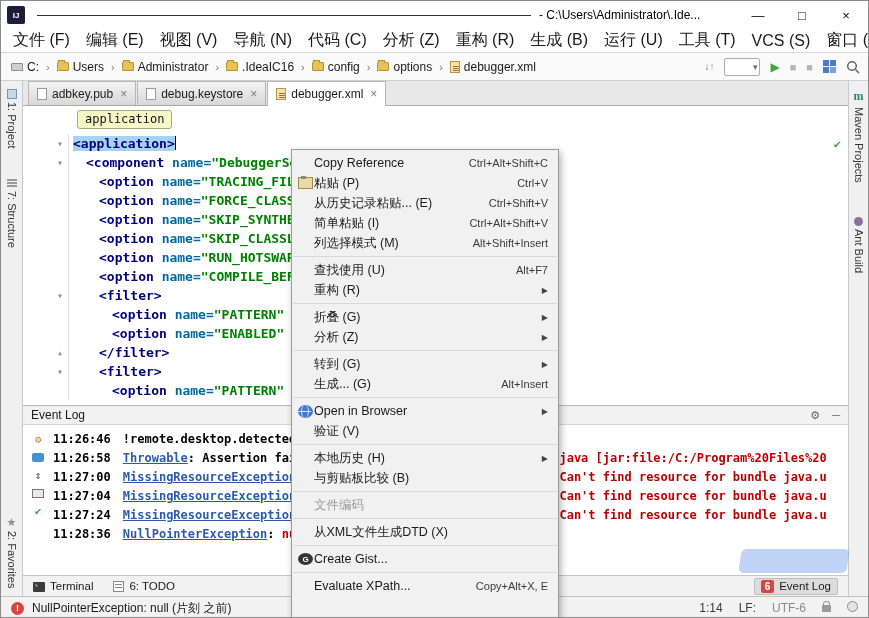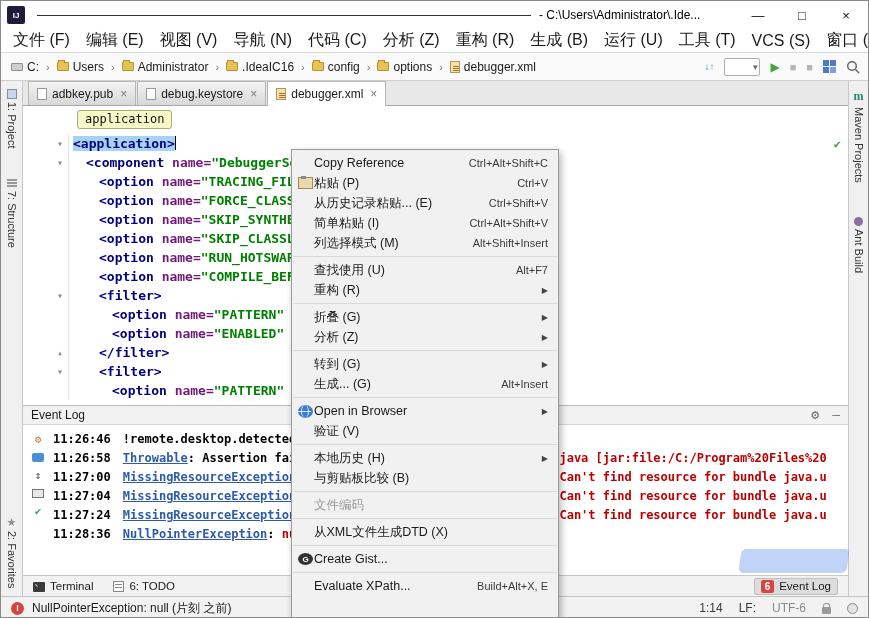--- a/index.html
+++ b/index.html
@@ -64,21 +64,21 @@
   .tab.active{background:#fff;height:25px;margin-bottom:-1px}
   .tab-close{color:#7a7a7a;font-size:12px;margin-left:2px}
 
   
   .editor{flex:1;background:#fff;position:relative;overflow:hidden;font-family:"DejaVu Sans Mono",monospace;font-size:13px;font-weight:bold;line-height:19px}
   .lines{padding-top:28px}
   .line{display:flex;height:19px;white-space:pre}
   .gutter{flex:0 0 46px;border-right:1px solid #e4e4e4;color:#8f8f8f;text-align:right;padding-right:5px;font-size:10px;font-weight:normal;line-height:19px}
   .code{white-space:pre}
   .tok-tag{color:#000080}
-  .tok-attr{color:#701a75}
+  .tok-attr{color:#0369a1}
   .tok-val{color:#008000}
   .sel{background:#a7d3f3}
   .caret{display:inline-block;width:1px;height:14px;background:#000;vertical-align:-2px}
   .tag-hint{position:absolute;top:4px;left:54px;background:#f7f8c8;border:1px solid #a9a977;border-radius:3px;padding:0 7px;font:12px "DejaVu Sans Mono",monospace;color:#111;line-height:17px}
   .editor-check{position:absolute;top:32px;right:7px;color:#43a047;font-size:12px;line-height:12px}
 
   
   .ev-header{height:20px;background:#f2f2f2;border-top:1px solid #b9b9b9;border-bottom:1px solid #d5d5d5;display:flex;align-items:center;padding:0 8px;font-size:12px}
   .ev-header .hd-icons{margin-left:auto;display:flex;align-items:center;gap:12px;color:#666;font-size:11px}
   .ev-body{height:150px;background:#fff;position:relative;font-family:"DejaVu Sans Mono",monospace;font-size:12px;font-weight:bold;line-height:19px;padding:5px 0 0 30px;overflow:hidden}
@@ -101,21 +101,21 @@
   .ic-term{width:12px;height:10px;background:#3b3b3b;border-radius:1px;position:relative}
   .ic-term::before{content:"";position:absolute;left:2px;top:3px;width:3px;height:1px;background:#9fe08f;transform:rotate(45deg)}
   .ic-todo{width:11px;height:11px;border:1px solid #888;background:#fff;position:relative}
   .ic-todo::before{content:"";position:absolute;left:1px;top:2px;width:7px;height:1px;background:#888;box-shadow:0 3px 0 #888}
   .evlog-btn{margin-left:auto;display:flex;align-items:center;gap:5px;background:#dcdcdc;border:1px solid #bdbdbd;border-radius:2px;padding:1px 6px}
   .badge{background:#d64541;color:#fff;font:bold 10px "Liberation Sans",sans-serif;border-radius:2px;padding:0 4px;line-height:13px}
 
   
   .statusbar{height:23px;background:#f2f2f2;border-top:1px solid #c2c2c2;display:flex;align-items:center;padding:0 10px;gap:8px;font-size:12px}
   .balloon{width:13px;height:13px;border-radius:50%;background:#d64541;color:#fff;font:bold 9px "Liberation Sans",sans-serif;display:flex;align-items:center;justify-content:center;flex:0 0 13px}
-  .sb-right{margin-left:auto;display:flex;align-items:center;gap:16px;color:#3a3a3a}
+  .sb-right{margin-left:auto;display:flex;gap:16px;color:#3a3a3a}
   .sb-dim{color:#8a8a8a}
   .ic-lock{width:9px;height:7px;background:#9a9a9a;border-radius:1px;position:relative;margin-top:4px}
   .ic-lock::before{content:"";position:absolute;left:1px;top:-4px;width:5px;height:4px;border:1.5px solid #9a9a9a;border-bottom:none;border-radius:3px 3px 0 0}
   .ic-hector{width:11px;height:11px;border:1px solid #8a8a8a;border-radius:50%;background:#e3e3e3}
 
   
   .ctx{position:absolute;left:290px;top:148px;width:268px;background:#f1f1f1;border:1px solid #9b9b9b;box-shadow:2px 3px 7px rgba(0,0,0,.3);padding:3px 0;z-index:40}
   .ctx-item{height:20px;display:flex;align-items:center;padding:0 10px 0 6px;font-size:12.5px;gap:1px;white-space:nowrap}
   .ctx-item.disabled{color:#9b9b9b}
   .ctx-icon{width:15px;flex:0 0 15px;display:flex;align-items:center;justify-content:center}
@@ -431,21 +431,21 @@
       </div>
       <div class="ctx-sep"></div>
       <div class="ctx-item">
         <span class="ctx-icon mi-gist"></span>
         <span class="ctx-label">Create Gist...</span>
       </div>
       <div class="ctx-sep"></div>
       <div class="ctx-item">
         <span class="ctx-icon"></span>
         <span class="ctx-label">Evaluate XPath...</span>
-        <span class="ctx-right">Build+Alt+X, E</span>
+        <span class="ctx-right">Copy+Alt+X, E</span>
       </div>
       <div class="ctx-item">
         <span class="ctx-icon"></span>
       </div>
     </div>
 
   <div class="watermark"></div>
 </div>
 
 </body></html>

